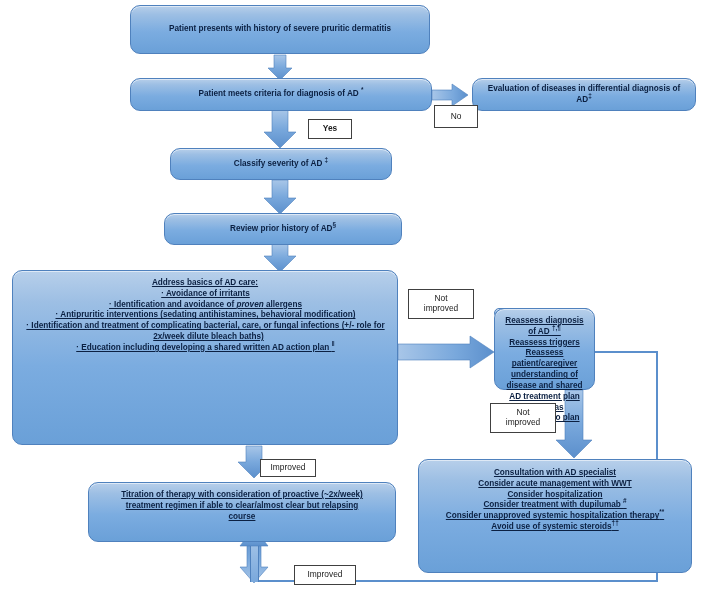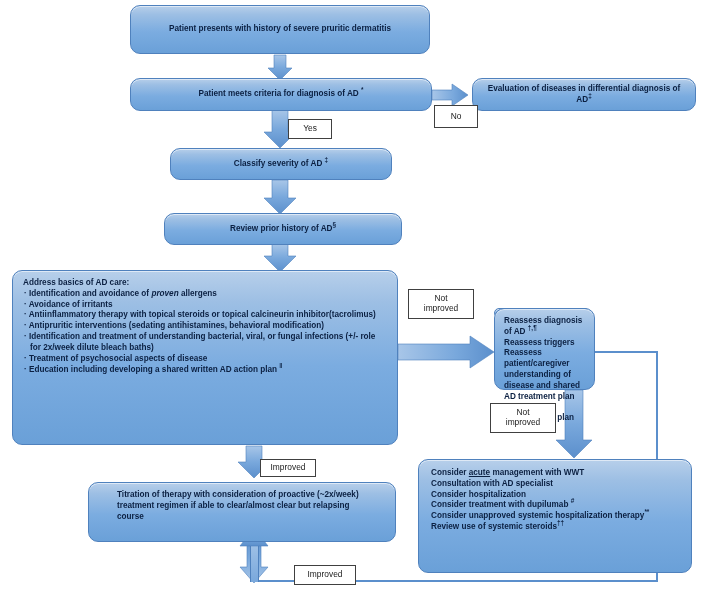--- a/index.html
+++ b/index.html
@@ -31,22 +31,23 @@
     display: flex;
     align-items: center;
     padding: 4px 8px;
   }
   .node.center {
     justify-content: center;
     text-align: center;
   }
   .node.left {
     justify-content: flex-start;
-    text-align: left;
+    text-align: center;
     align-items: flex-start;
+    text-decoration: underline;
   }
   .node .inner { width: 100%; }
   .node sup { font-size: 0.78em; vertical-align: super; line-height: 0; }
   .ital { font-style: italic; font-weight: bold; }
   .undl { text-decoration: underline; }
   .bul { display: block; text-indent: -6px; padding-left: 7px; }
   .nobul { display: block; }
 
   .label-box {
     position: absolute;
@@ -149,56 +150,54 @@
   <div class="node center" style="left:164px; top:213px; width:238px; height:32px;">
     <div class="inner">
       <span>Review prior history of AD</span><sup>§</sup>
     </div>
   </div>
 
   <div class="node left" style="left:12px; top:270px; width:386px; height:175px; padding:7px 10px;">
     <div class="inner">
       <div>Address basics of AD care:</div>
       <div id="basics-items">
+          <span class="bul"><span>· Avoidance of irritants</span></span>
           <span class="bul"><span>· Identification and avoidance of </span><span class="ital">proven</span><span> allergens</span></span>
-          <span class="bul"><span>· Avoidance of irritants</span></span>
-          <span class="bul"><span>· Antiinflammatory therapy with topical steroids or topical calcineurin inhibitor(tacrolimus)</span></span>
           <span class="bul"><span>· Antipruritic interventions (sedating antihistamines, behavioral modification)</span></span>
-          <span class="bul"><span>· Identification and treatment of understanding bacterial, viral, or fungal infections (+/- role for 2x/week dilute bleach baths)</span></span>
-          <span class="bul"><span>· Treatment of psychosocial aspects of disease</span></span>
+          <span class="bul"><span>· Identification and treatment of complicating bacterial, care, or fungal infections (+/- role for 2x/week dilute bleach baths)</span></span>
           <span class="bul"><span>· Education including developing a shared written AD action plan </span><sup>‖</sup></span>
         </div>
     </div>
   </div>
 
   <div class="node left" style="left:494px; top:308px; width:96px; height:0px;"></div>
   <div class="node left" style="left:494px; top:308px; width:101px; height:82px; padding:7px 9px;">
     <div class="inner" id="reassess-lines">
         <span class="nobul"><span>Reassess diagnosis of AD </span><sup>†,¶</sup></span>
         <span class="nobul"><span>Reassess triggers</span></span>
         <span class="nobul"><span>Reassess patient/caregiver understanding of disease and shared AD treatment plan as well as adherence to plan</span></span>
       </div>
   </div>
 
   <div class="node left" style="left:88px; top:482px; width:308px; height:60px; padding:7px 28px;">
     <div class="inner">Titration of therapy with consideration of proactive (~2x/week) treatment regimen if able to clear/almost clear but relapsing course</div>
   </div>
 
   <div class="node left" style="left:418px; top:459px; width:274px; height:114px; padding:8px 12px;">
     <div class="inner" id="consultation-lines">
+        <span class="nobul"><span>Consultation with AD specialist</span></span>
         <span class="nobul"><span>Consider </span><span class="undl">acute</span><span> management with WWT</span></span>
-        <span class="nobul"><span>Consultation with AD specialist</span></span>
         <span class="nobul"><span>Consider hospitalization</span></span>
         <span class="nobul"><span>Consider treatment with dupilumab </span><sup>#</sup></span>
         <span class="nobul"><span>Consider unapproved systemic hospitalization therapy</span><sup>**</sup></span>
-        <span class="nobul"><span>Review use of systemic steroids</span><sup>††</sup></span>
+        <span class="nobul"><span>Avoid use of systemic steroids</span><sup>††</sup></span>
       </div>
   </div>
 
-  <div class="label-box" style="left:288px; top:119px; width:36px; height:20px;">Yes</div>
+  <div class="label-box" style="left:308px; top:119px; width:36px; height:20px;font-weight:bold;">Yes</div>
 
   <div class="label-box" style="left:434px; top:105px; width:32px; height:23px;">No</div>
 
   <div class="label-box" style="left:408px; top:289px; width:66px; height:30px;">
     <span>Not improved</span>
   </div>
 
   <div class="label-box" style="left:490px; top:403px; width:66px; height:30px;">
     <span>Not improved</span>
   </div>

